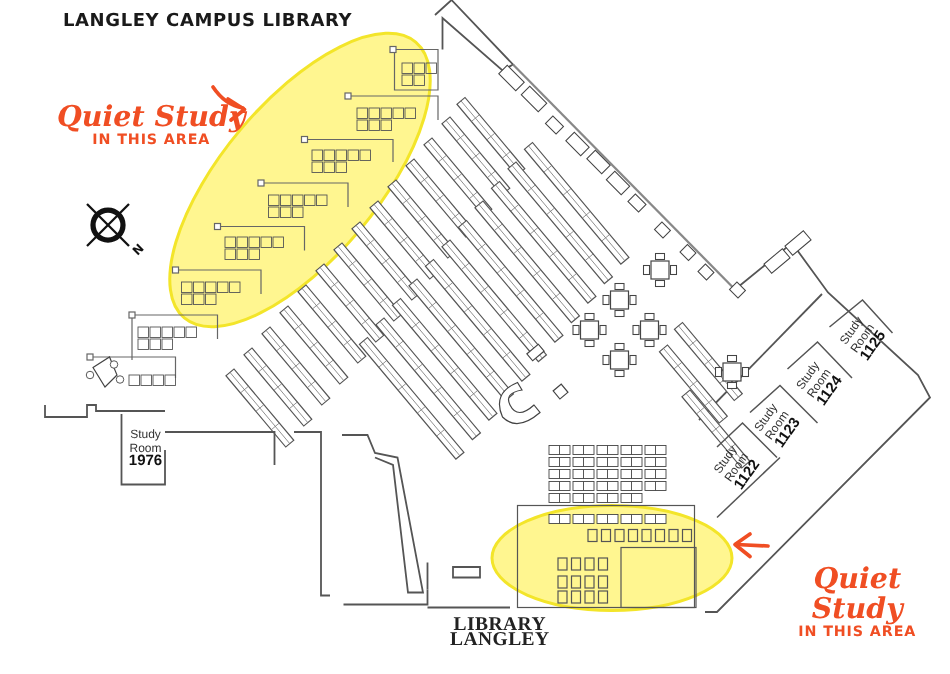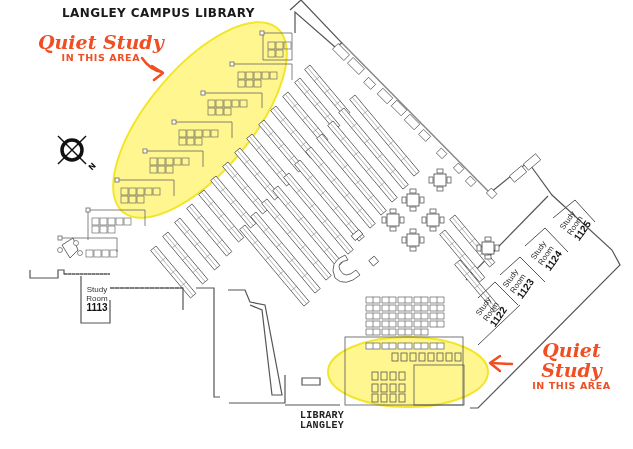--- a/index.html
+++ b/index.html
@@ -1,26 +1,26 @@
 <!DOCTYPE html>
 <html><head>
 <meta charset="utf-8">
 <style>
   html, body { margin: 0; padding: 0; background: #ffffff; }
   body { width: 633px; height: 449px; overflow: hidden; position: relative; font-family: "Liberation Sans", sans-serif; }
   #map { position: absolute; left: 0; top: 0; width: 633px; height: 449px; }
-  .title { position: absolute; left: 42px; top: 6px; font-family: "DejaVu Sans", sans-serif; font-weight: bold; font-size: 12px; letter-spacing: 0.4px; color: #1a1a1a; margin-left: 20px; }
+  .title { position: absolute; left: 42px; top: 6px; font-family: "DejaVu Sans", sans-serif; font-weight: bold; font-size: 12px; letter-spacing: 0.4px; color: #1a1a1a; }
   .quiet { position: absolute; color: #f04e23; text-align: center; }
-  .quiet .script { font-family: "DejaVu Serif", serif; font-style: italic; font-weight: bold; font-size: 19px; line-height: 20px; display: block; }
+  .quiet .script { font-family: "DejaVu Serif", serif; font-style: italic; font-weight: bold; font-size: 19px; line-height: 20px; display: block; margin-top: 36px; }
   .quiet .sub { font-family: "DejaVu Sans", sans-serif; font-weight: bold; font-size: 9.5px; letter-spacing: 0.6px; display: block; text-align: center; }
   .room-label { position: absolute; font-family: "Liberation Sans", sans-serif; color: #333; text-align: center; line-height: 9px; }
   .room-label .s { font-size: 8px; display: block; }
   .room-label .n { font-size: 10px; font-weight: bold; color: #111; display: block; }
   .rot { transform-origin: center center; transform: rotate(-55deg); }
-  .entrance { position: absolute; left: 300px; top: 411px; font-family: Liberation Mono, monospace; font-weight: bold; font-size: 10px; letter-spacing: 0.3px; color: #222; text-align: center; line-height: 10px; }
+  .entrance { position: absolute; left: 300px; top: 411px; font-family: Liberation Serif, serif; font-weight: bold; font-size: 13px; letter-spacing: 0.3px; color: #222; text-align: center; line-height: 10px; }
   .compass-n { position: absolute; left: 89px; top: 162px; font-family: "DejaVu Sans", sans-serif; font-weight: bold; font-size: 8px; transform: rotate(-45deg); color: #111; }
 </style>
 </head>
 <body>
 
 <svg id="map" viewBox="0 0 633 449" xmlns="http://www.w3.org/2000/svg">
   <defs>
     <g id="shelf">
       <rect x="0" y="0" width="62" height="7" fill="#fff" stroke="#555" stroke-width="0.8"></rect>
       <line x1="0" y1="3.5" x2="62" y2="3.5" stroke="#777" stroke-width="0.5"></line>
@@ -315,21 +315,21 @@
 
 <div class="quiet" style="left:510px; top:340px;">
   <span class="script">Quiet Study</span>
   <span class="sub">IN THIS AREA</span>
 </div>
 
 <div class="compass-n">N</div>
 
 <div class="room-label" style="left:84px; top:285px; width:26px;">
   <span class="s">Study Room</span>
-  <span class="n">1113</span>
+  <span class="n">1976</span>
 </div>
 <div class="room-label rot" style="left:478px; top:298px; width:26px;">
   <span class="s">Study Room</span>
   <span class="n">1122</span>
 </div>
 <div class="room-label rot" style="left:505px; top:270px; width:26px;">
   <span class="s">Study Room</span>
   <span class="n">1123</span>
 </div>
 <div class="room-label rot" style="left:533px; top:242px; width:26px;">

